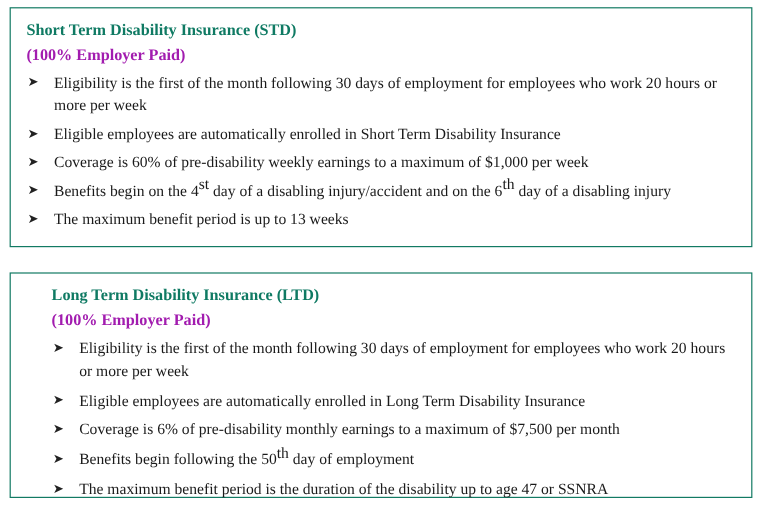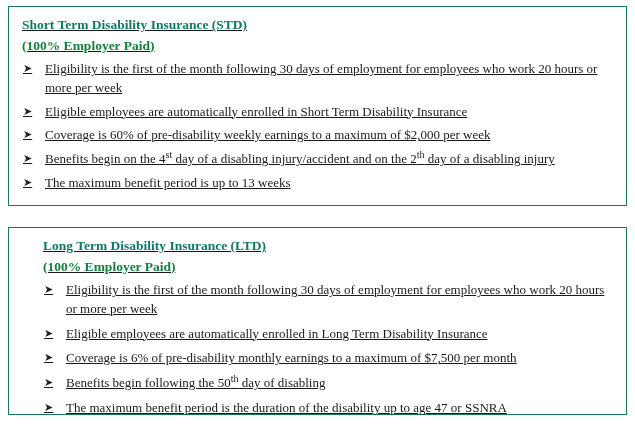--- a/index.html
+++ b/index.html
@@ -14,21 +14,20 @@
     color: #1a1a1a;
     overflow: hidden;
   }
   .page {
     width: 635px;
     height: 416px;
     box-sizing: border-box;
     padding: 6px 8px 0 8px;
     display: flex;
     flex-direction: column;
-    text-decoration: underline;
   }
   .card {
     border: 1px solid #127a63;
     box-sizing: border-box;
     padding: 8px 10px 10px 10px;
     background: #ffffff;
   }
   .card.std {
     height: 200px;
   }
@@ -40,21 +39,21 @@
   .card-title {
     font-weight: bold;
     font-size: 13.5px;
     color: #0f7a63;
     line-height: 1.45;
     margin: 0 0 1px 3px;
   }
   .card-subtitle {
     font-weight: bold;
     font-size: 13.5px;
-    color: #15803d;
+    color: #a21caf;
     line-height: 1.45;
     margin: 0 0 5px 3px;
   }
   ul.bullets {
     list-style: none;
     margin: 0;
     padding: 0;
   }
   ul.bullets li {
     display: flex;
@@ -70,21 +69,21 @@
     font-size: 11px;
     color: #222222;
     padding-left: 4px;
     padding-top: 1px;
     box-sizing: border-box;
   }
   .btext {
     flex: 1 1 auto;
   }
   sup {
-    font-size: 10px;
+    font-size: 13px;
     vertical-align: super;
     line-height: 0;
   }
   .ltd ul.bullets li {
     margin-bottom: 6.5px;
   }
 </style>
 </head>
 <body>
 
@@ -97,25 +96,25 @@
       <li>
         <span class="marker">➤</span>
         <span class="btext">Eligibility is the first of the month following 30 days of employment for employees who work 20 hours or more per week</span>
       </li>
       <li>
         <span class="marker">➤</span>
         <span class="btext">Eligible employees are automatically enrolled in Short Term Disability Insurance</span>
       </li>
       <li>
         <span class="marker">➤</span>
-        <span class="btext">Coverage is 60% of pre-disability weekly earnings to a maximum of $2,000 per week</span>
+        <span class="btext">Coverage is 60% of pre-disability weekly earnings to a maximum of $1,000 per week</span>
       </li>
       <li>
         <span class="marker">➤</span>
-        <span class="btext"><span>Benefits begin on the 4</span><sup>st</sup><span> day of a disabling injury/accident and on the 2</span><sup>th</sup><span> day of a disabling injury</span></span>
+        <span class="btext"><span>Benefits begin on the 4</span><sup>st</sup><span> day of a disabling injury/accident and on the 6</span><sup>th</sup><span> day of a disabling injury</span></span>
       </li>
       <li>
         <span class="marker">➤</span>
         <span class="btext">The maximum benefit period is up to 13 weeks</span>
       </li>
     </ul>
   </section>
 
   <section class="card ltd">
     <div class="card-title">Long Term Disability Insurance (LTD)</div>
@@ -128,21 +127,21 @@
       <li>
         <span class="marker">➤</span>
         <span class="btext">Eligible employees are automatically enrolled in Long Term Disability Insurance</span>
       </li>
       <li>
         <span class="marker">➤</span>
         <span class="btext">Coverage is 6% of pre-disability monthly earnings to a maximum of $7,500 per month</span>
       </li>
       <li>
         <span class="marker">➤</span>
-        <span class="btext"><span>Benefits begin following the 50</span><sup>th</sup><span> day of disabling</span></span>
+        <span class="btext"><span>Benefits begin following the 50</span><sup>th</sup><span> day of employment</span></span>
       </li>
       <li>
         <span class="marker">➤</span>
         <span class="btext">The maximum benefit period is the duration of the disability up to age 47 or SSNRA</span>
       </li>
     </ul>
   </section>
 
 </div>
 

